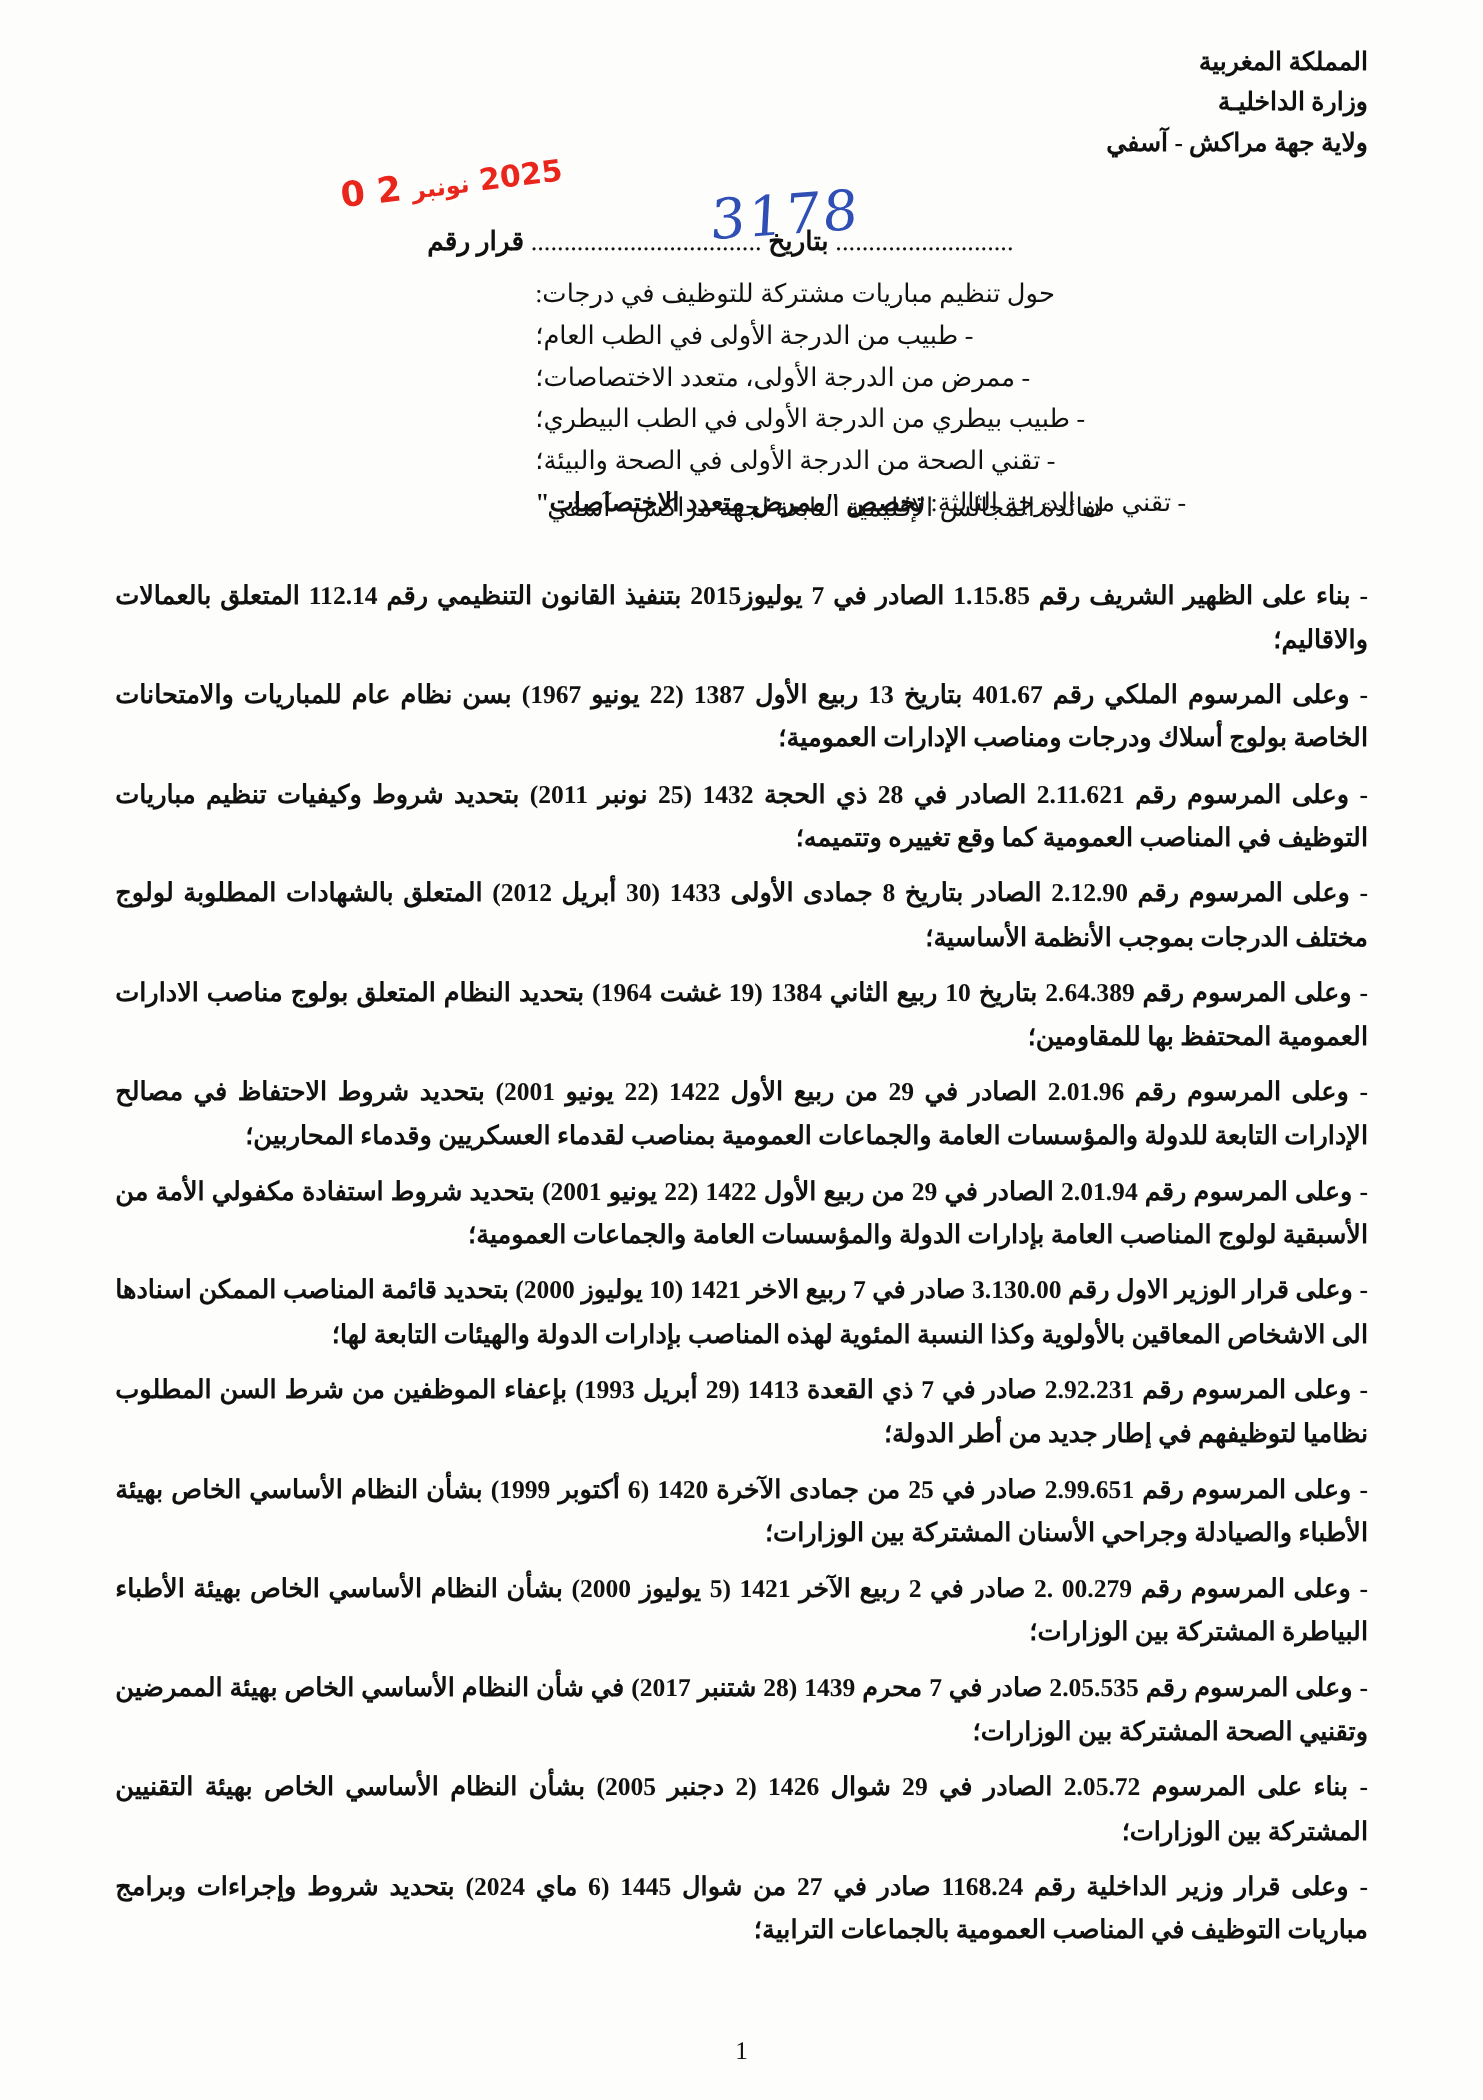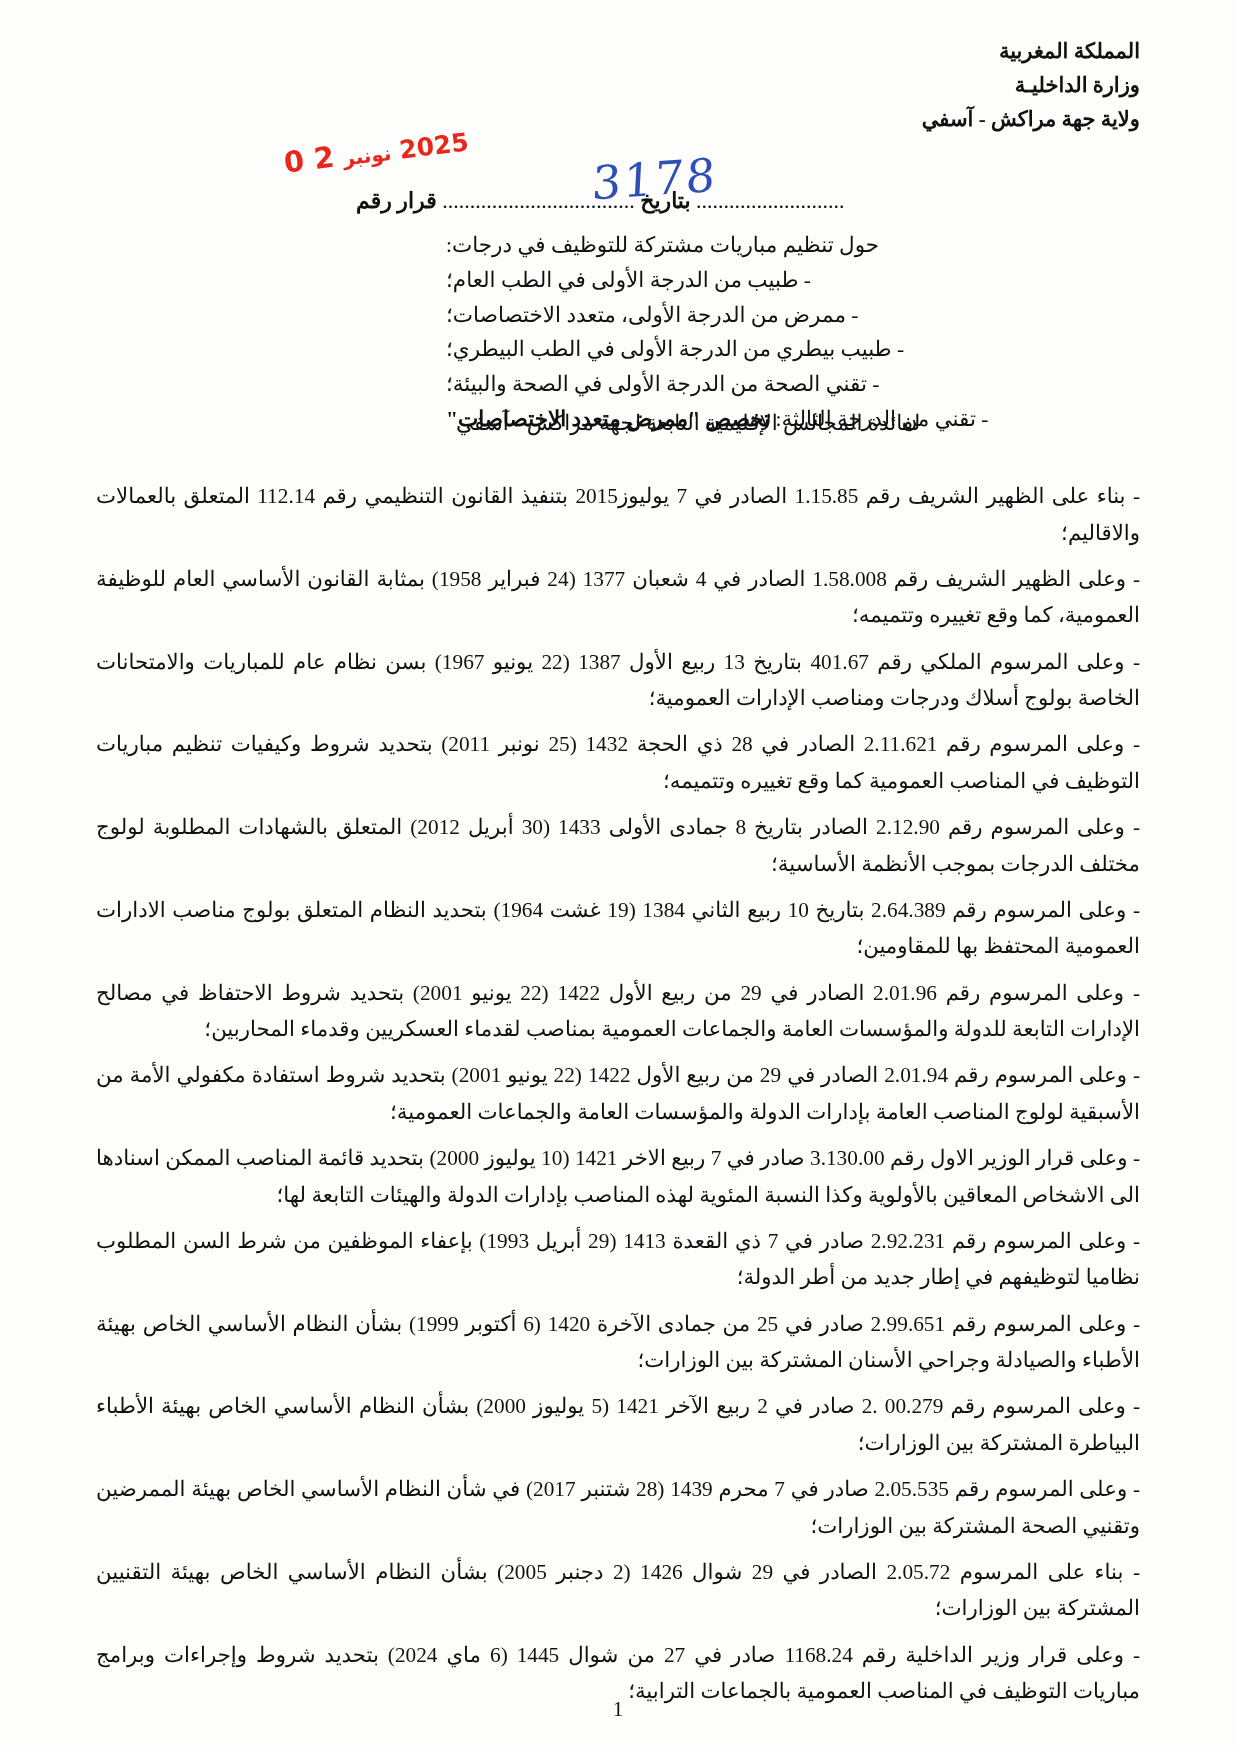--- a/index.html
+++ b/index.html
@@ -128,20 +128,21 @@
     left: 96px;
     direction: rtl;
     font-size: 21.3px;
     line-height: 1.72;
   }
   .clause {
     text-align: justify;
     text-align-last: right;
     margin-bottom: 9.5px;
     text-justify: inter-word;
+    font-weight: bold;
   }
   .clause:last-child { margin-bottom: 0; }
 
   
   .page-number {
     position: absolute;
     bottom: 28px;
     left: 0;
     right: 0;
     text-align: center;
@@ -185,21 +186,20 @@
     <div>- طبيب بيطري من الدرجة الأولى في الطب البيطري؛</div>
     <div>- تقني الصحة من الدرجة الأولى في الصحة والبيئة؛</div>
     <div><span>- تقني من الدرجة الثالثة: </span><span class="bold">تخصص "ممرض متعدد الاختصاصات"</span></div>
   </div>
 
   <div class="beneficiary">لفائدة المجالس الإقليمية التابعة لجهة مراكش - آسفي</div>
 
 
   <div class="clauses">
     <div class="clause">- بناء على الظهير الشريف رقم 1.15.85 الصادر في 7 يوليوز2015 بتنفيذ القانون التنظيمي رقم 112.14 المتعلق بالعمالات والاقاليم؛</div>
-    <div class="clause">- وعلى الظهير الشريف رقم 1.58.008 الصادر في 4 شعبان 1377 (24 فبراير 1958) بمثابة القانون الأساسي العام للوظيفة العمومية، كما وقع تغييره وتتميمه؛</div>
     <div class="clause">- وعلى المرسوم الملكي رقم 401.67 بتاريخ 13 ربيع الأول 1387 (22 يونيو 1967) بسن نظام عام للمباريات والامتحانات الخاصة بولوج أسلاك ودرجات ومناصب الإدارات العمومية؛</div>
     <div class="clause">- وعلى المرسوم رقم 2.11.621 الصادر في 28 ذي الحجة 1432 (25 نونبر 2011) بتحديد شروط وكيفيات تنظيم مباريات التوظيف في المناصب العمومية كما وقع تغييره وتتميمه؛</div>
     <div class="clause">- وعلى المرسوم رقم 2.12.90 الصادر بتاريخ 8 جمادى الأولى 1433 (30 أبريل 2012) المتعلق بالشهادات المطلوبة لولوج مختلف الدرجات بموجب الأنظمة الأساسية؛</div>
     <div class="clause">- وعلى المرسوم رقم 2.64.389 بتاريخ 10 ربيع الثاني 1384 (19 غشت 1964) بتحديد النظام المتعلق بولوج مناصب الادارات العمومية المحتفظ بها للمقاومين؛</div>
     <div class="clause">- وعلى المرسوم رقم 2.01.96 الصادر في 29 من ربيع الأول 1422 (22 يونيو 2001) بتحديد شروط الاحتفاظ في مصالح الإدارات التابعة للدولة والمؤسسات العامة والجماعات العمومية بمناصب لقدماء العسكريين وقدماء المحاربين؛</div>
     <div class="clause">- وعلى المرسوم رقم 2.01.94 الصادر في 29 من ربيع الأول 1422 (22 يونيو 2001) بتحديد شروط استفادة مكفولي الأمة من الأسبقية لولوج المناصب العامة بإدارات الدولة والمؤسسات العامة والجماعات العمومية؛</div>
     <div class="clause">- وعلى قرار الوزير الاول رقم 3.130.00 صادر في 7 ربيع الاخر 1421 (10 يوليوز 2000) بتحديد قائمة المناصب الممكن اسنادها الى الاشخاص المعاقين بالأولوية وكذا النسبة المئوية لهذه المناصب بإدارات الدولة والهيئات التابعة لها؛</div>
     <div class="clause">- وعلى المرسوم رقم 2.92.231 صادر في 7 ذي القعدة 1413 (29 أبريل 1993) بإعفاء الموظفين من شرط السن المطلوب نظاميا لتوظيفهم في إطار جديد من أطر الدولة؛</div>
     <div class="clause">- وعلى المرسوم رقم 2.99.651 صادر في 25 من جمادى الآخرة 1420 (6 أكتوبر 1999) بشأن النظام الأساسي الخاص بهيئة الأطباء والصيادلة وجراحي الأسنان المشتركة بين الوزارات؛</div>
     <div class="clause">- وعلى المرسوم رقم 00.279 .2 صادر في 2 ربيع الآخر 1421 (5 يوليوز 2000) بشأن النظام الأساسي الخاص بهيئة الأطباء البياطرة المشتركة بين الوزارات؛</div>

